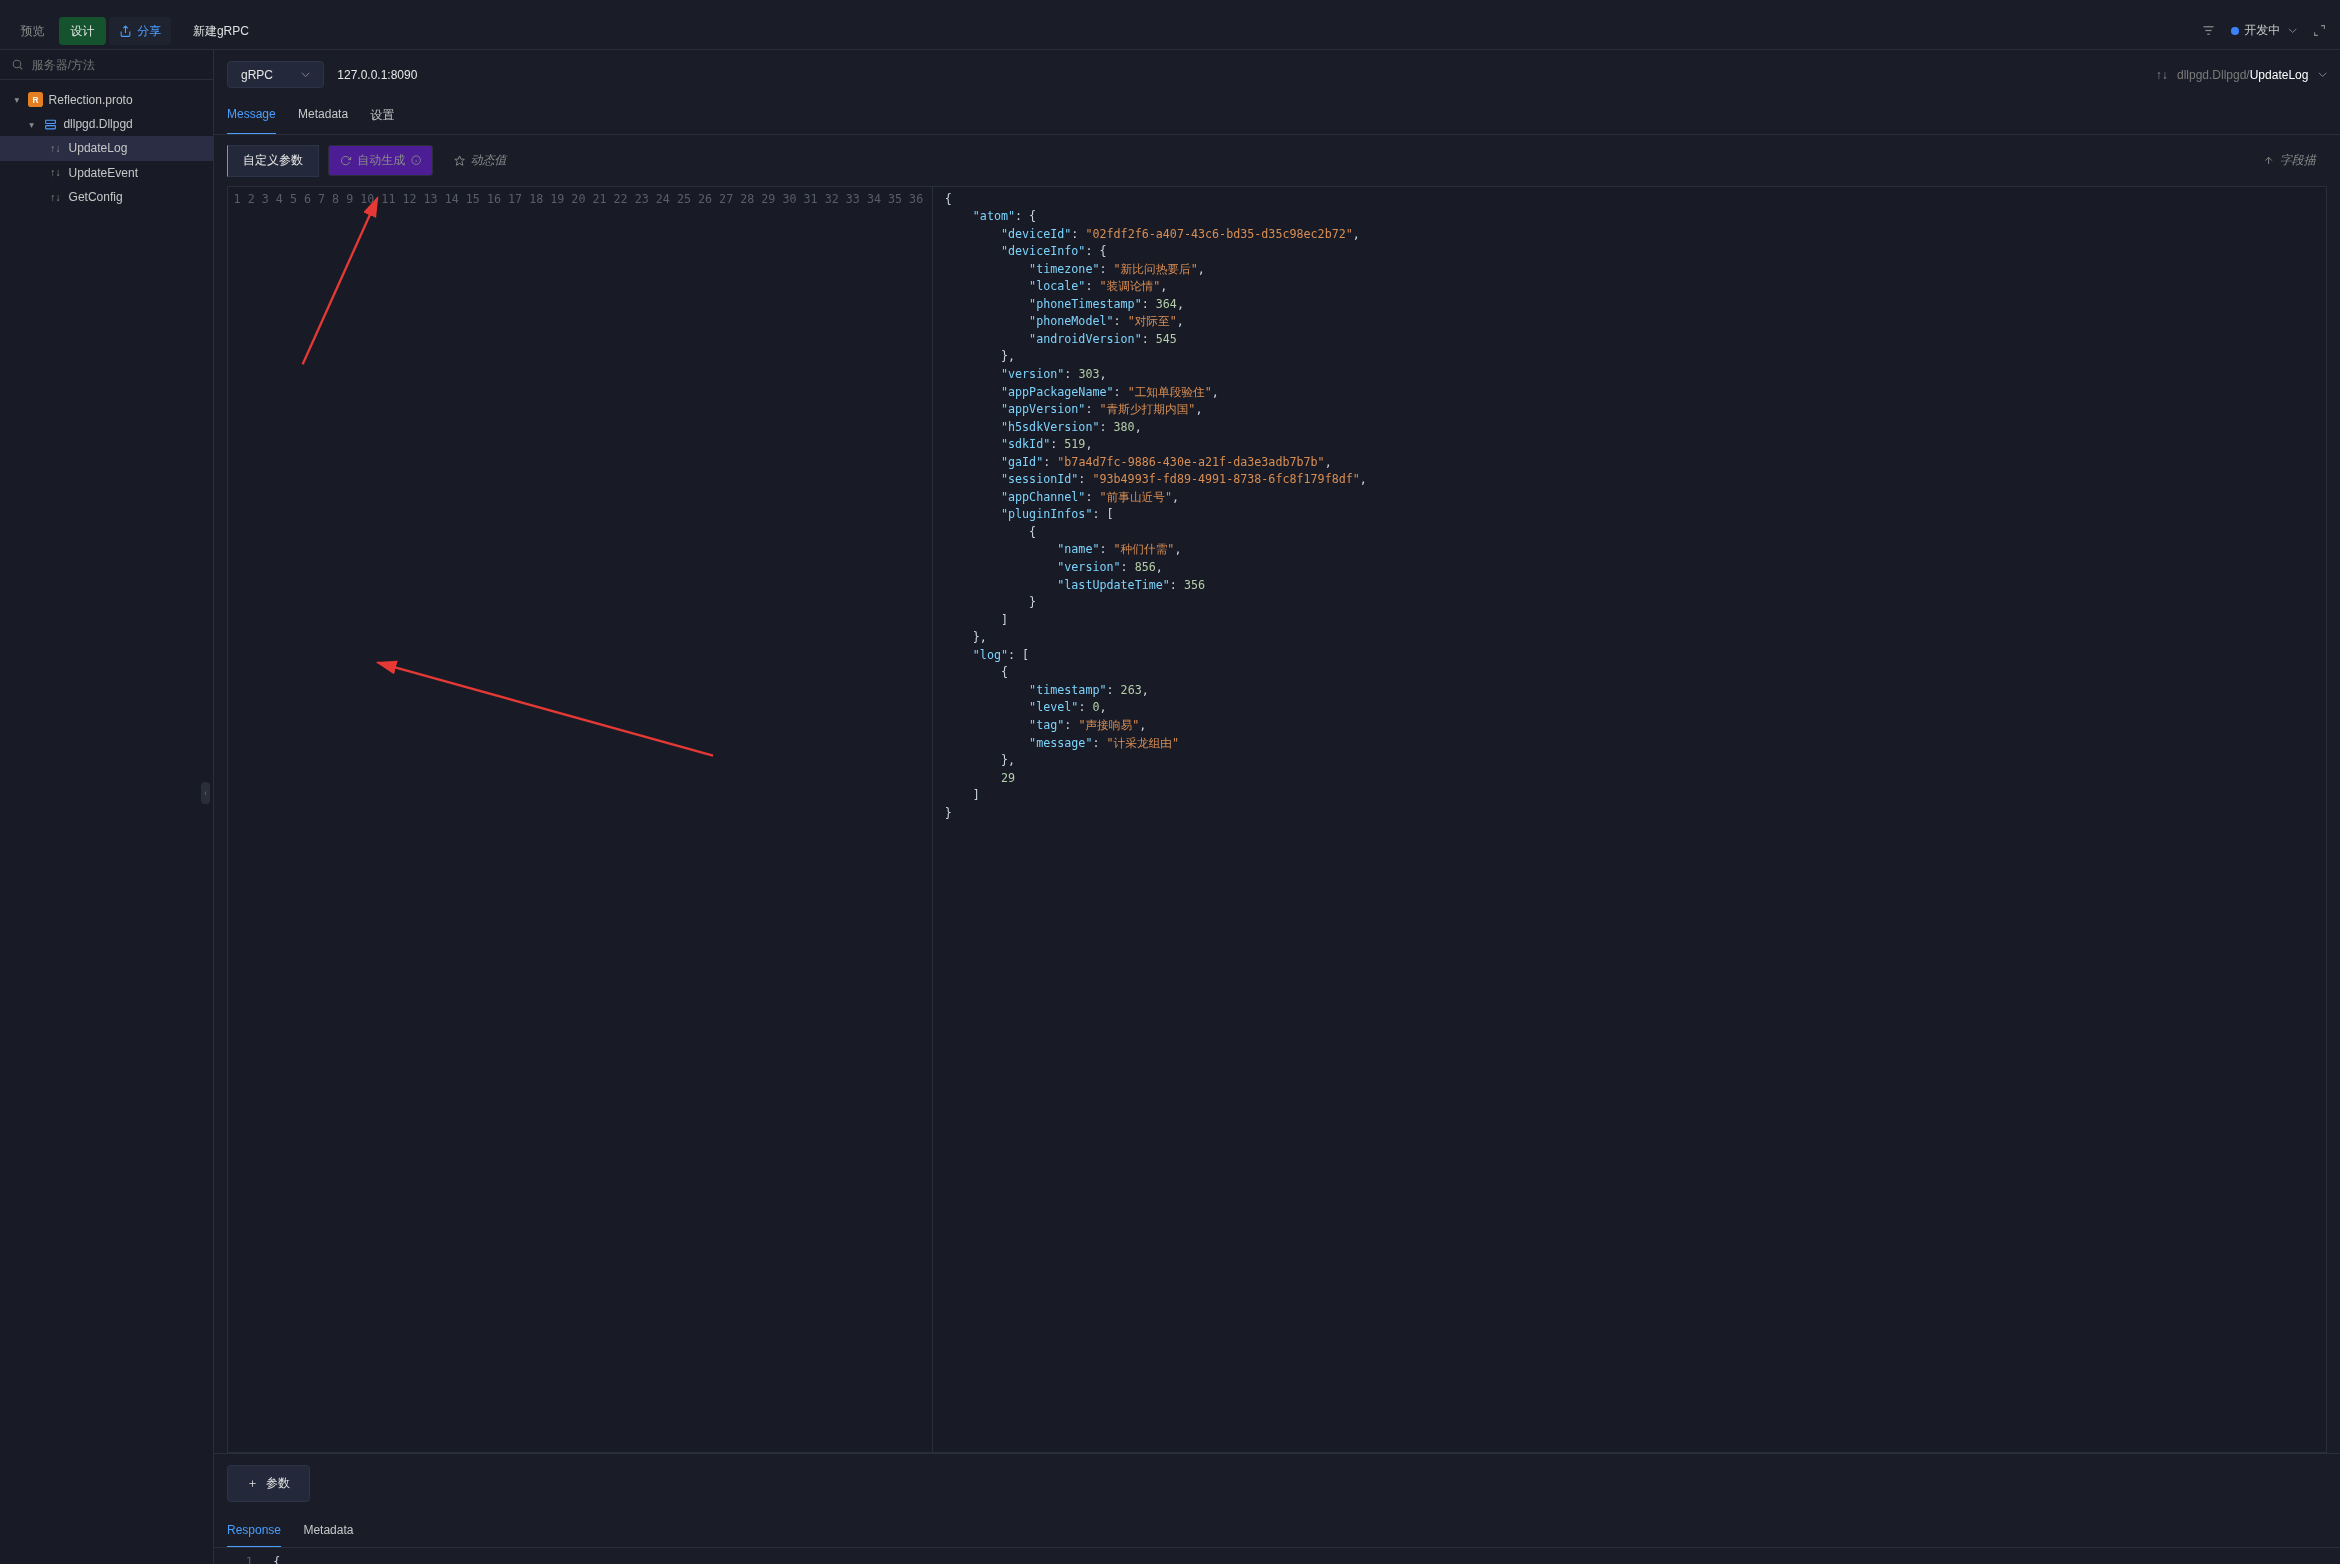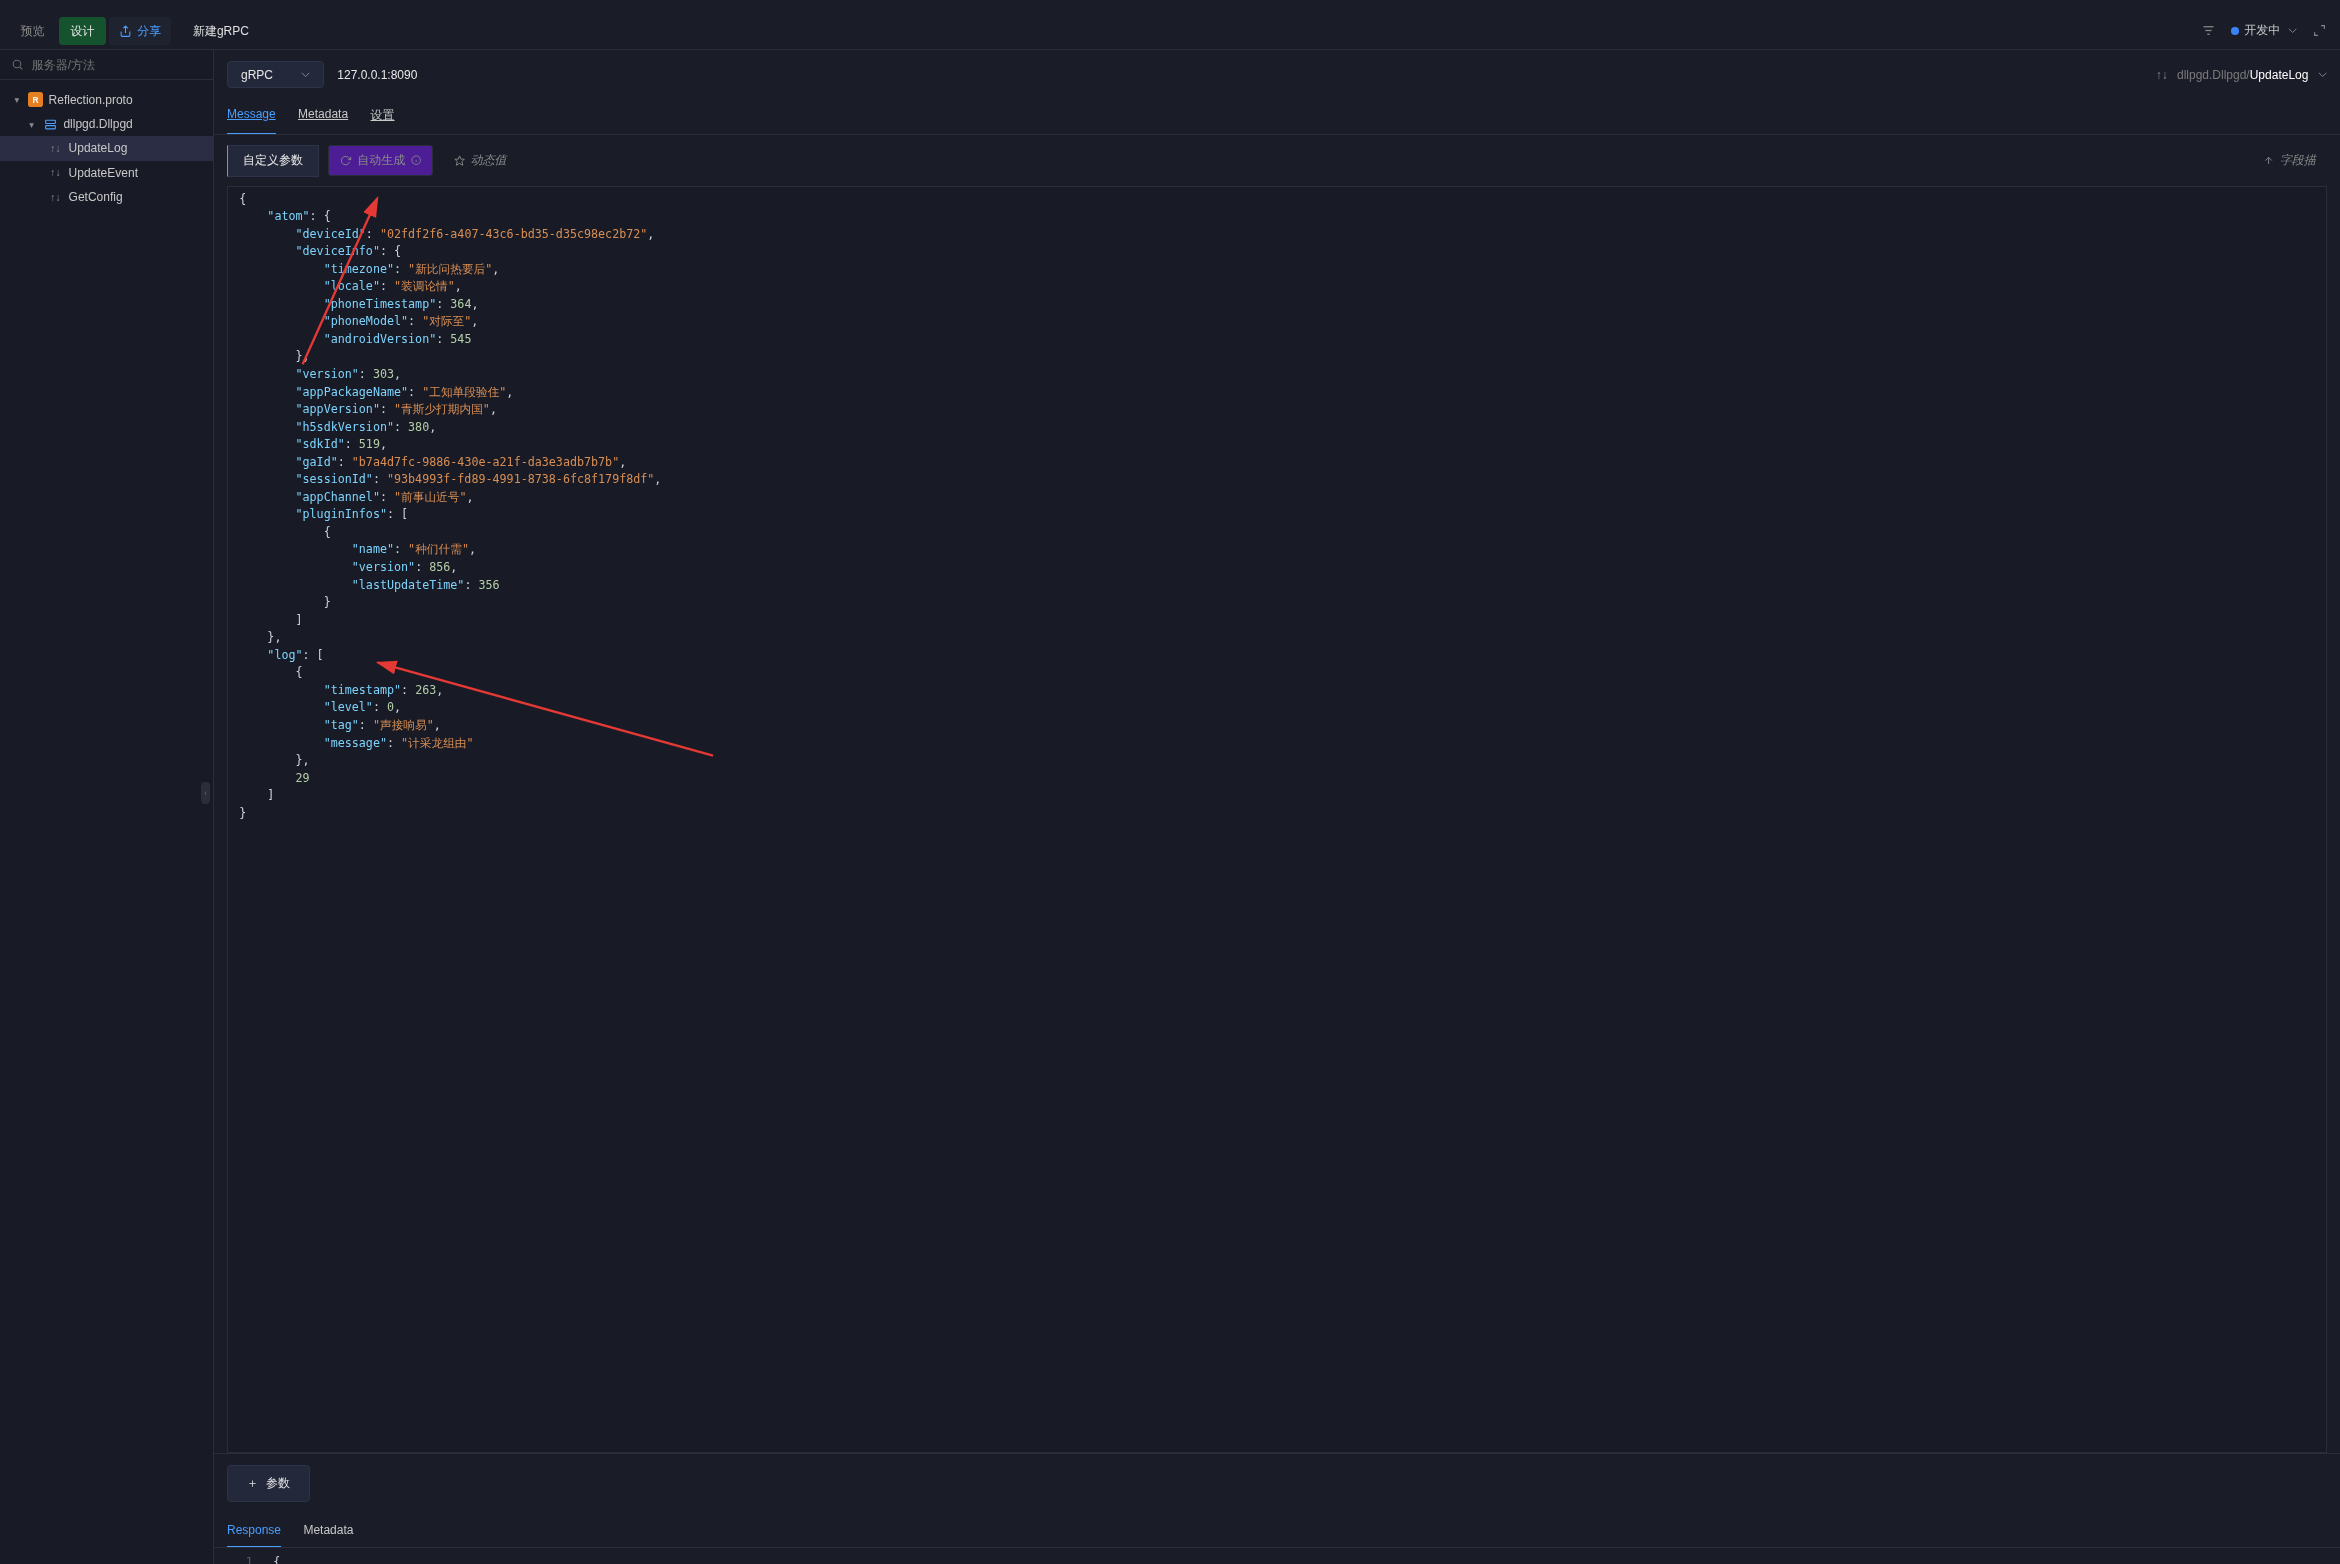--- a/index.html
+++ b/index.html
@@ -28,21 +28,21 @@
 .svc-icon { width: 15px; height: 15px; display: flex; align-items: center; justify-content: center; color: #4a9eff; font-size: 9.3px; }
 .method-icon { width: 15px; height: 15px; display: flex; align-items: center; justify-content: center; color: #8a8a8a; font-size: 10.3px; }
 .resizer { position: absolute; left: 201px; top: 50%; width: 9.3px; height: 22.4px; background: #2a2d3a; border-radius: 3.7px; display: flex; align-items: center; justify-content: center; cursor: ew-resize; color: #6a6a6a; font-size: 8.4px; }
 .content { flex: 1; display: flex; flex-direction: column; overflow: hidden; }
 .addr-bar { display: flex; align-items: center; padding: 11.2px 13px 9.3px 13px; gap: 13px; }
 .grpc-select { background: #23283a; border: 0.9px solid #2e3448; border-radius: 3.7px; padding: 5.6px 13px; display: flex; align-items: center; gap: 28px; cursor: pointer; color: #e8e8e8; }
 .addr { color: #e8e8e8; flex: 1; }
 .breadcrumb { display: flex; align-items: center; gap: 9.3px; color: #c8c8c8; }
 .breadcrumb .strong { color: #fff; font-weight: 500; }
 .tabs-row { display: flex; gap: 22.4px; padding: 0 13px; border-bottom: 0.9px solid #2a2d3a; }
-.tabs-row .tab { padding: 9.3px 0; color: #c8c8c8; cursor: pointer; border-bottom: 1.9px solid transparent; text-decoration: underline; }
+.tabs-row .tab { padding: 9.3px 0; color: #c8c8c8; cursor: pointer; border-bottom: 1.9px solid transparent; }
 .tabs-row .tab.active { color: #4a9eff; border-bottom-color: #4a9eff; }
 .toolbar { display: flex; align-items: center; padding: 9.3px 13px; gap: 9.3px; }
 .tab-btn { background: #23283a; border: 0.9px solid #2e3448; padding: 6.5px 15px; border-left: 1.9px solid transparent; color: #c8c8c8; cursor: pointer; font-size: 12px; }
 .tab-btn.active { border-left: 1.9px solid #4a9eff; color: #e8e8e8; }
 .tool-btn { display: flex; align-items: center; gap: 5.6px; padding: 5.6px 11.2px; color: #8a8a8a; cursor: pointer; background: #4c1d95; border: 0.9px solid #2a2d3a; border-radius: 2.8px; }
 .tool-btn.ghost { background: transparent; border: none; font-style: italic; }
 .spacer { flex: 1; }
 .editor-wrap { flex: 1; display: flex; min-height: 0; position: relative; padding: 0 13px; }
 .editor { flex: 1; display: flex; font-family: "SFMono-Regular", Consolas, monospace; font-size: 11.7px; line-height: 1.5; border: 0.9px solid #2a2d3a; background: #181b26; overflow: hidden; position: relative; }
 .gutter { background: #181b26; color: #5a5d6a; text-align: right; padding: 3.7px 9.3px 3.7px 5.6px; user-select: none; border-right: 0.9px solid #2a2d3a; min-width: 35px; }
@@ -196,20 +196,57 @@
       <span class="tool-btn ghost">
         <svg width="11.2" height="11.2" viewBox="0 0 24 24" fill="none" stroke="currentColor" stroke-width="2">
             <path d="M12 19V5M5 12l7-7 7 7"></path>
           </svg>
         <span>字段描</span>
       </span>
     </div>
 
     <div class="editor-wrap">
       <div class="editor">
+        <div class="gutter" id="gutter">1
+2
+3
+4
+5
+6
+7
+8
+9
+10
+11
+12
+13
+14
+15
+16
+17
+18
+19
+20
+21
+22
+23
+24
+25
+26
+27
+28
+29
+30
+31
+32
+33
+34
+35
+36
+</div>
         <div class="code" id="code"><span class="tok-punc">{</span>
     <span class="tok-key">"atom"</span><span class="tok-punc">: {</span>
         <span class="tok-key">"deviceId"</span><span class="tok-punc">: </span><span class="tok-str">"02fdf2f6-a407-43c6-bd35-d35c98ec2b72"</span><span class="tok-punc">,</span>
         <span class="tok-key">"deviceInfo"</span><span class="tok-punc">: {</span>
             <span class="tok-key">"timezone"</span><span class="tok-punc">: </span><span class="tok-str">"新比问热要后"</span><span class="tok-punc">,</span>
             <span class="tok-key">"locale"</span><span class="tok-punc">: </span><span class="tok-str">"装调论情"</span><span class="tok-punc">,</span>
             <span class="tok-key">"phoneTimestamp"</span><span class="tok-punc">: </span><span class="tok-num">364</span><span class="tok-punc">,</span>
             <span class="tok-key">"phoneModel"</span><span class="tok-punc">: </span><span class="tok-str">"对际至"</span><span class="tok-punc">,</span>
             <span class="tok-key">"androidVersion"</span><span class="tok-punc">: </span><span class="tok-num">545</span>
         <span class="tok-punc">},</span>

